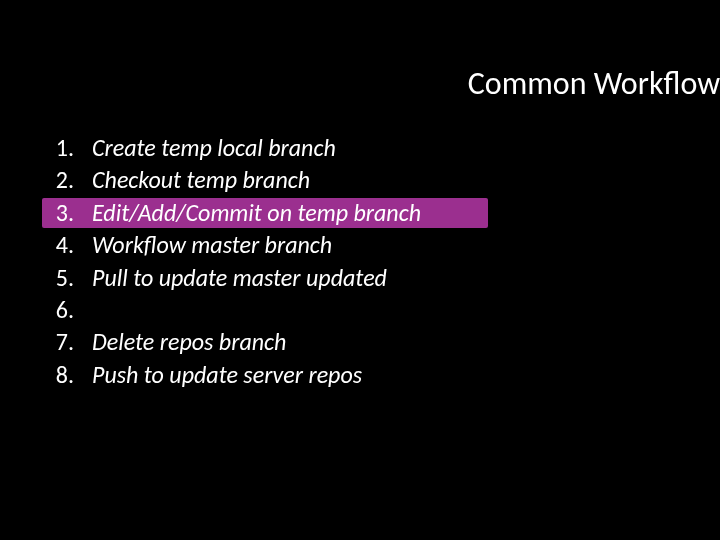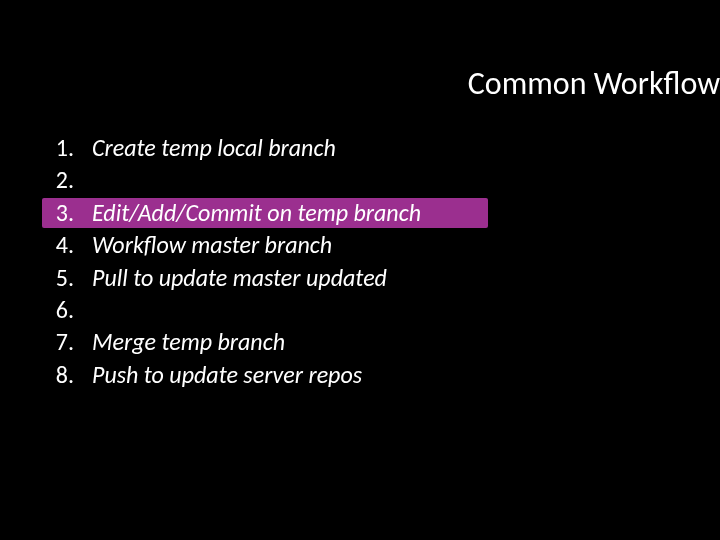--- a/index.html
+++ b/index.html
@@ -73,39 +73,40 @@
 <div class="slide">
   <div class="title">Common Workflow</div>
 
   <div class="list-wrap">
     <div class="item">
       <span class="num">1.</span>
       <span class="txt">Create temp local branch</span>
     </div>
     <div class="item">
       <span class="num">2.</span>
+      <span class="txt">Checkout temp branch</span>
     </div>
     <div class="item">
       <div class="hl"></div>
       <span class="num">3.</span>
       <span class="txt">Edit/Add/Commit on temp branch</span>
     </div>
     <div class="item">
       <span class="num">4.</span>
       <span class="txt">Workflow master branch</span>
     </div>
     <div class="item">
       <span class="num">5.</span>
       <span class="txt">Pull to update master updated</span>
     </div>
     <div class="item">
       <span class="num">6.</span>
     </div>
     <div class="item">
       <span class="num">7.</span>
-      <span class="txt">Merge temp branch</span>
+      <span class="txt">Delete repos branch</span>
     </div>
     <div class="item">
       <span class="num">8.</span>
       <span class="txt">Push to update server repos</span>
     </div>
   </div>
 </div>
 
 </body></html>

